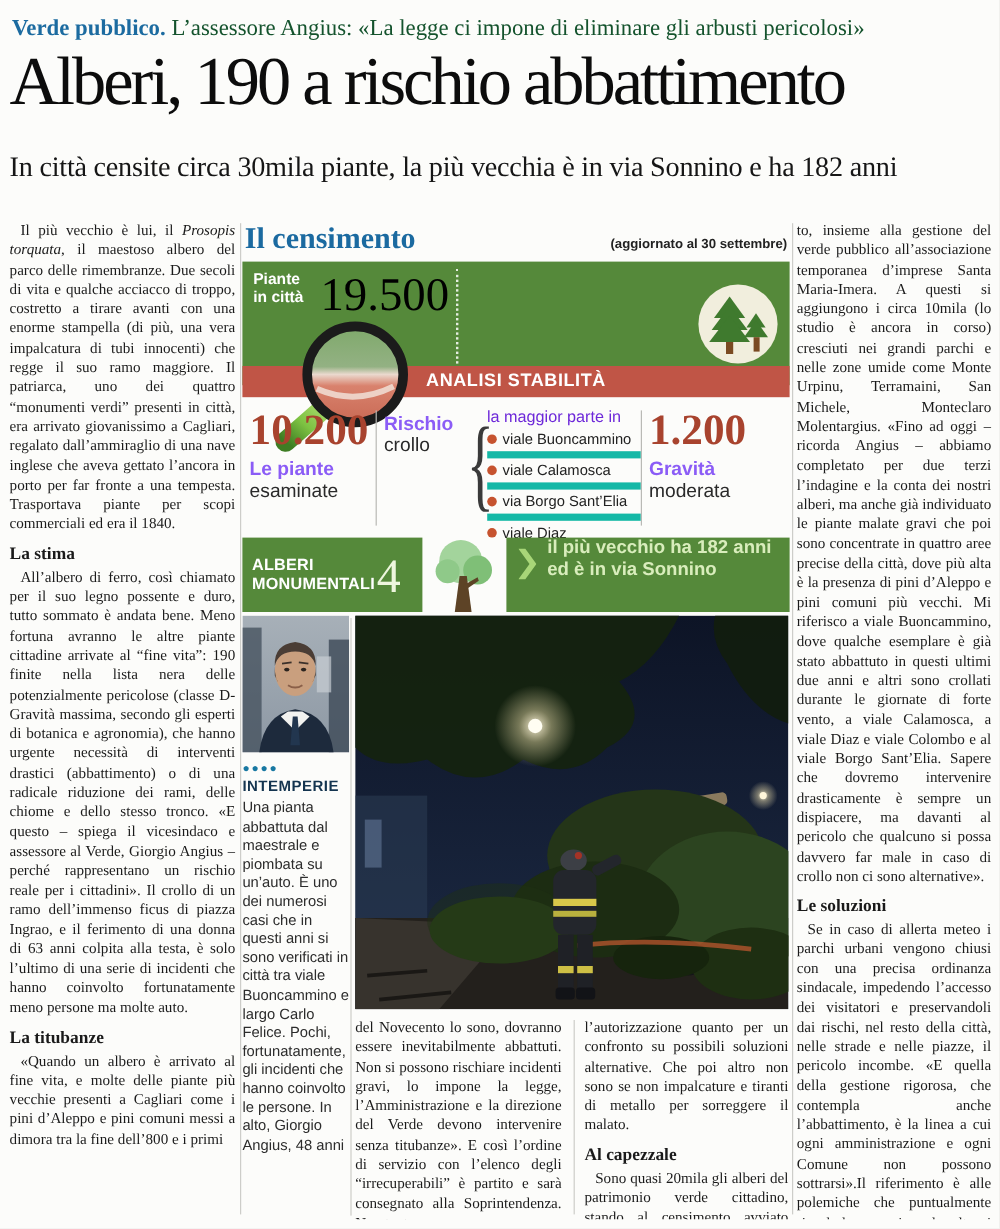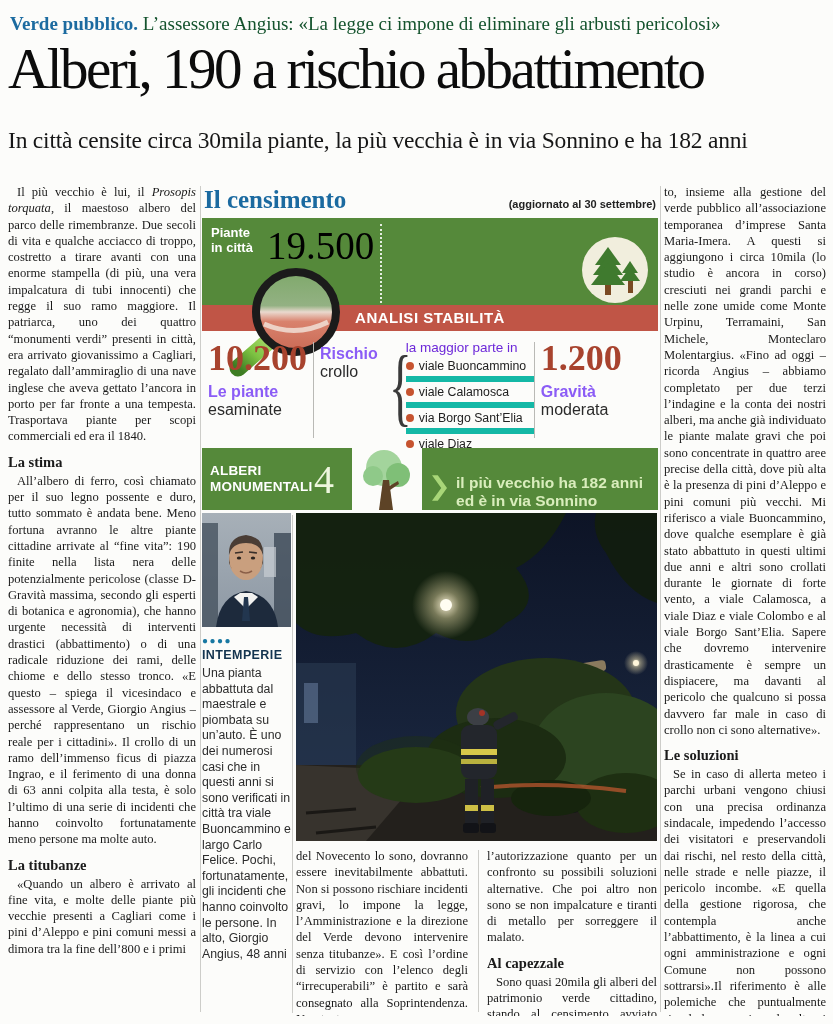--- a/index.html
+++ b/index.html
@@ -60,21 +60,21 @@
   .streets-list { padding-top:4px; width:128px; }
   .streets-title { font-weight:normal; font-size:13.5px; color:#6d28d9; margin-bottom:1px; }
   .street { display:flex; align-items:center; font-size:12.3px; color:#222; padding:3px 0 3px 0; }
   .street:not(:last-child) { border-bottom:6px solid #14b8a6; }
   .street .sdot { width:8px; height:8px; border-radius:50%; background:#c6532f; margin-right:5px; flex:0 0 auto; }
   .ig-monu { position:absolute; left:0; top:262px; width:456px; height:62px; display:flex; font-family:"Liberation Sans", sans-serif; }
   .monu-box1 { background:#55893a; width:150px; display:flex; align-items:center; padding:0 8px; }
   .monu-label { color:#fff; font-weight:bold; font-size:13.5px; line-height:1.15; width:104px; letter-spacing:.2px; }
   .monu-num { font-family:"Liberation Serif", serif; font-size:40px; color:#edf6dd; }
   .monu-gap { width:70px; display:flex; justify-content:center; align-items:flex-end; }
-  .monu-box2 { background:#55893a; flex:1; display:flex; align-items:flex-end; padding:0 10px; gap:9px; }
+  .monu-box2 { background:#55893a; flex:1; display:flex; align-items:flex-start; padding:0 10px; gap:9px; }
   .monu-text { color:#d9edbc; font-weight:bold; font-size:15.5px; line-height:1.15; }
   
   .capcol { position:absolute; left:202px; top:513px; width:89px; font-family:"Liberation Sans", sans-serif; }
   .cap-dots { margin-top:8px; color:#1878a2; font-size:10px; letter-spacing:1.5px; }
   .cap-label { font-weight:bold; font-size:12.5px; color:#14344f; letter-spacing:.4px; margin:2px 0 4px; }
   .cap-text { font-size:12.3px; line-height:15.6px; color:#2c2c2c; }
   
   .photo { position:absolute; left:296px; top:513px; width:361px; height:328px; overflow:hidden; }
   .portrait { width:89px; height:114px; overflow:hidden; display:block; }
 </style>

